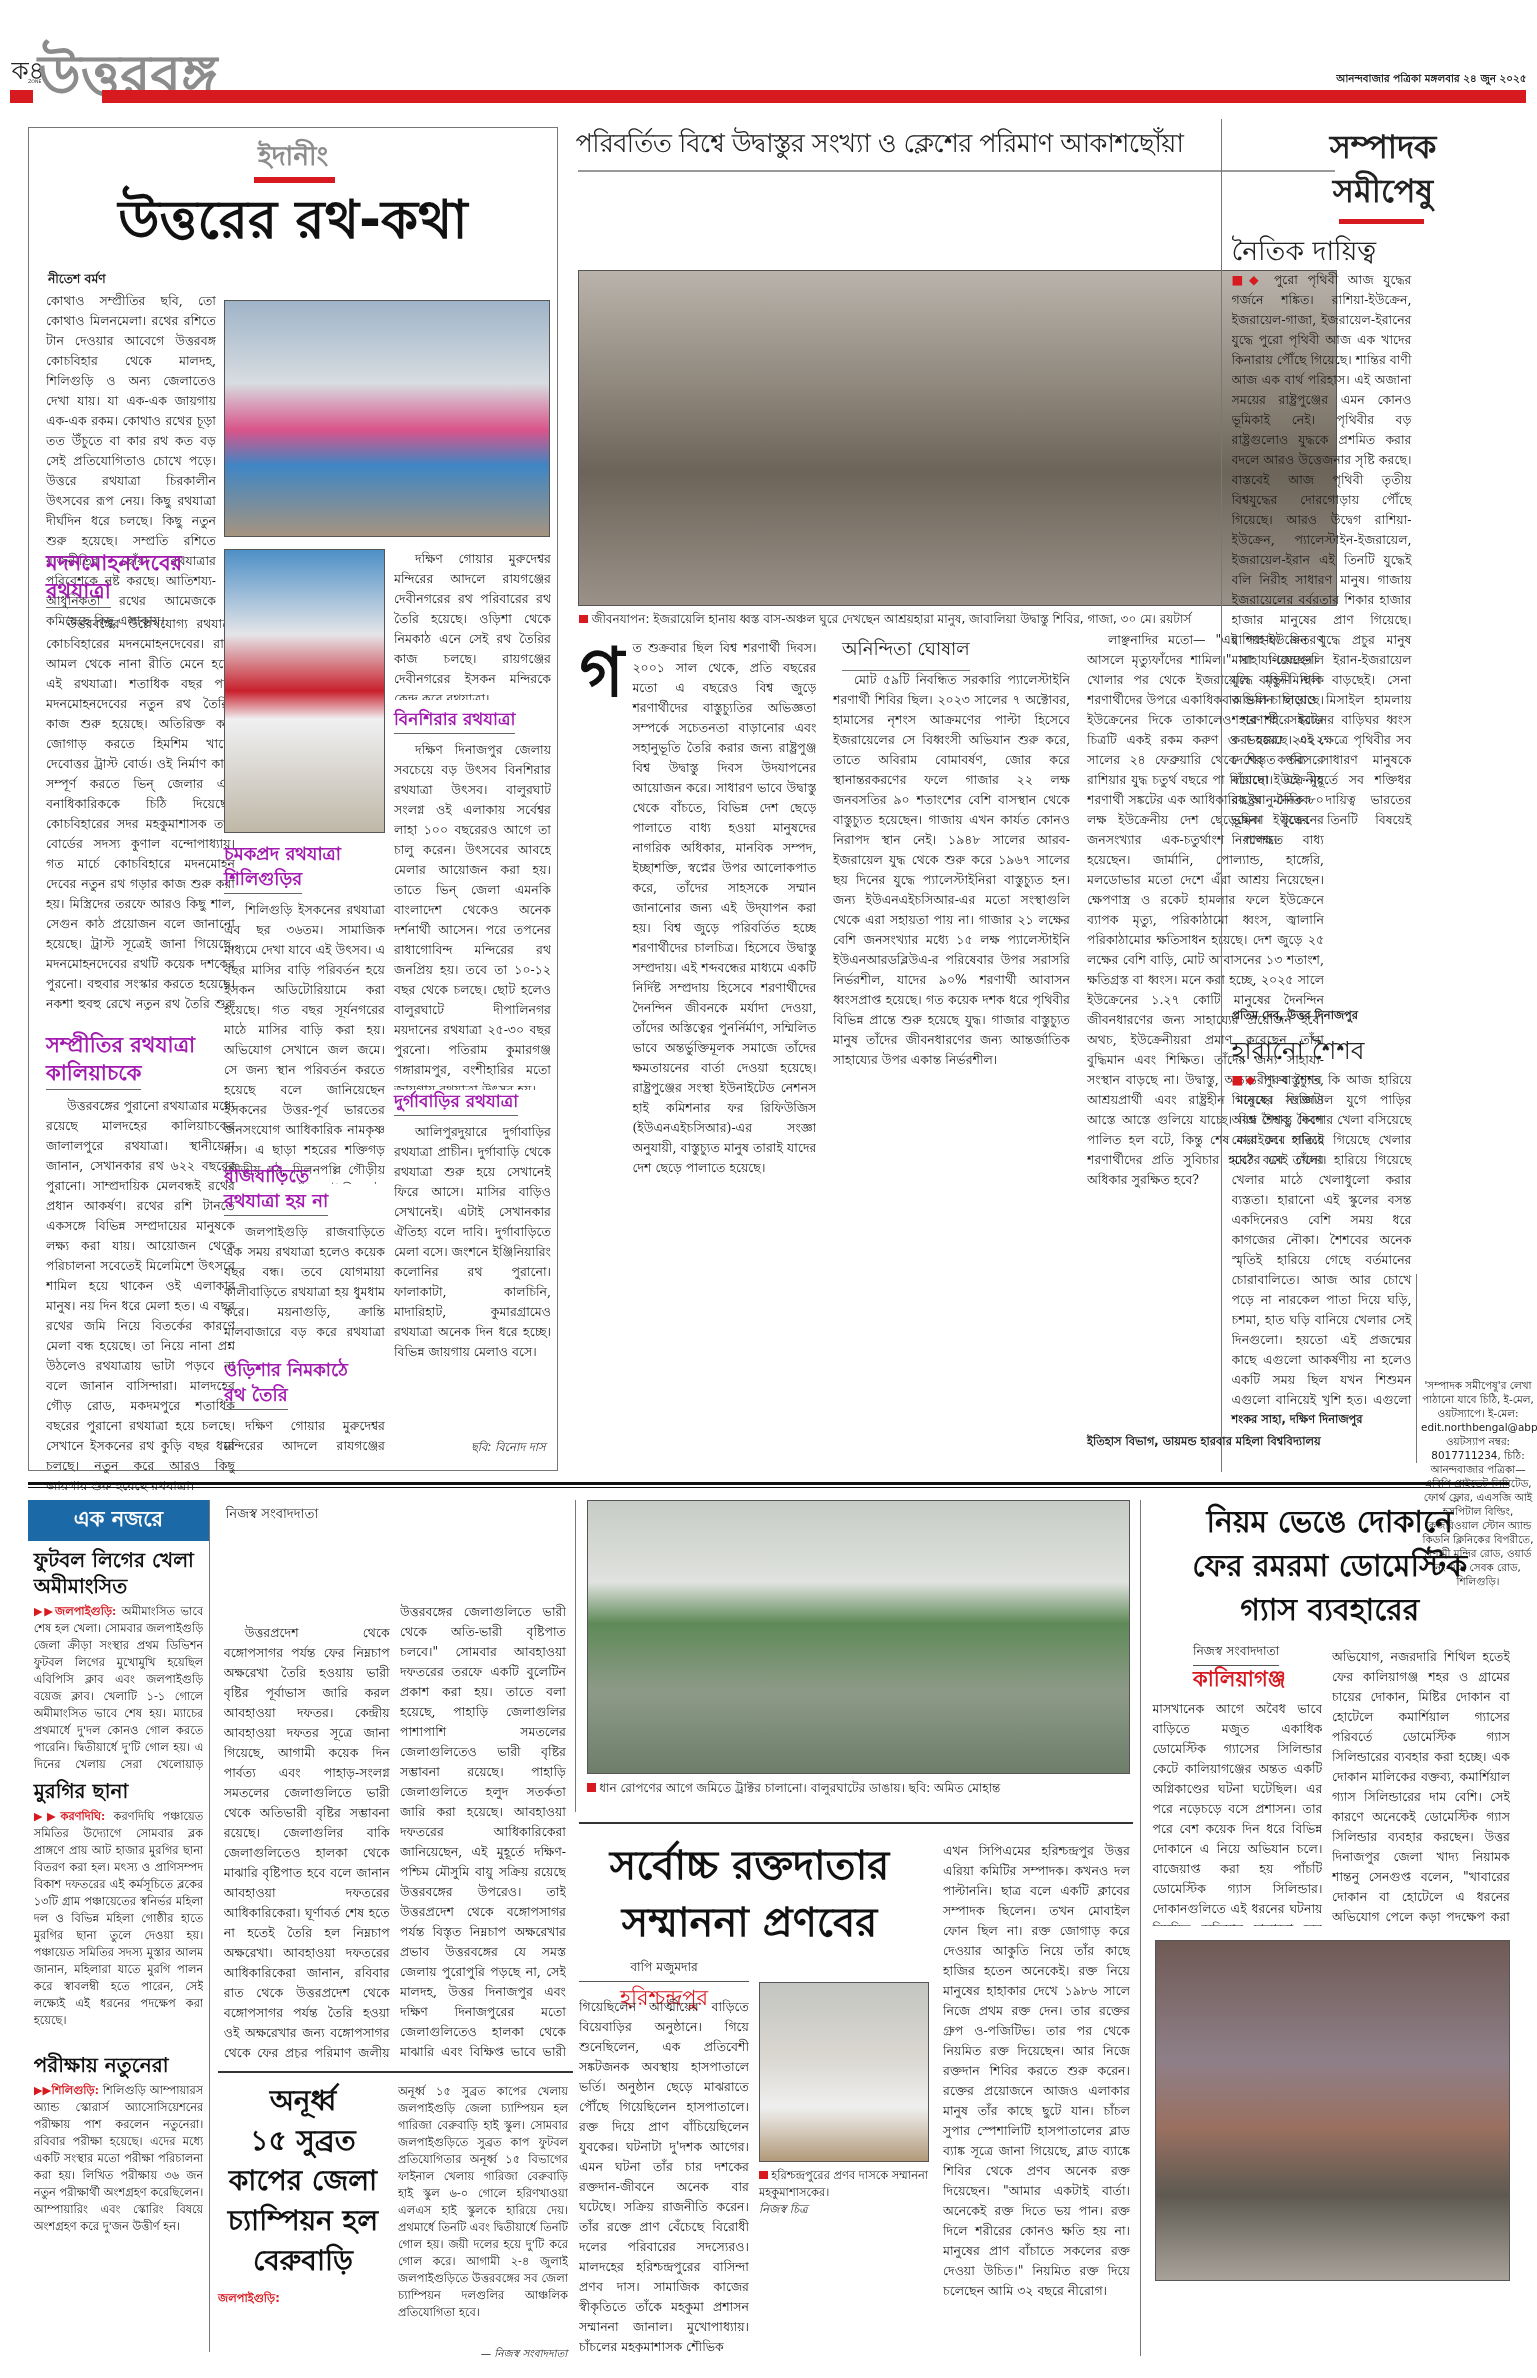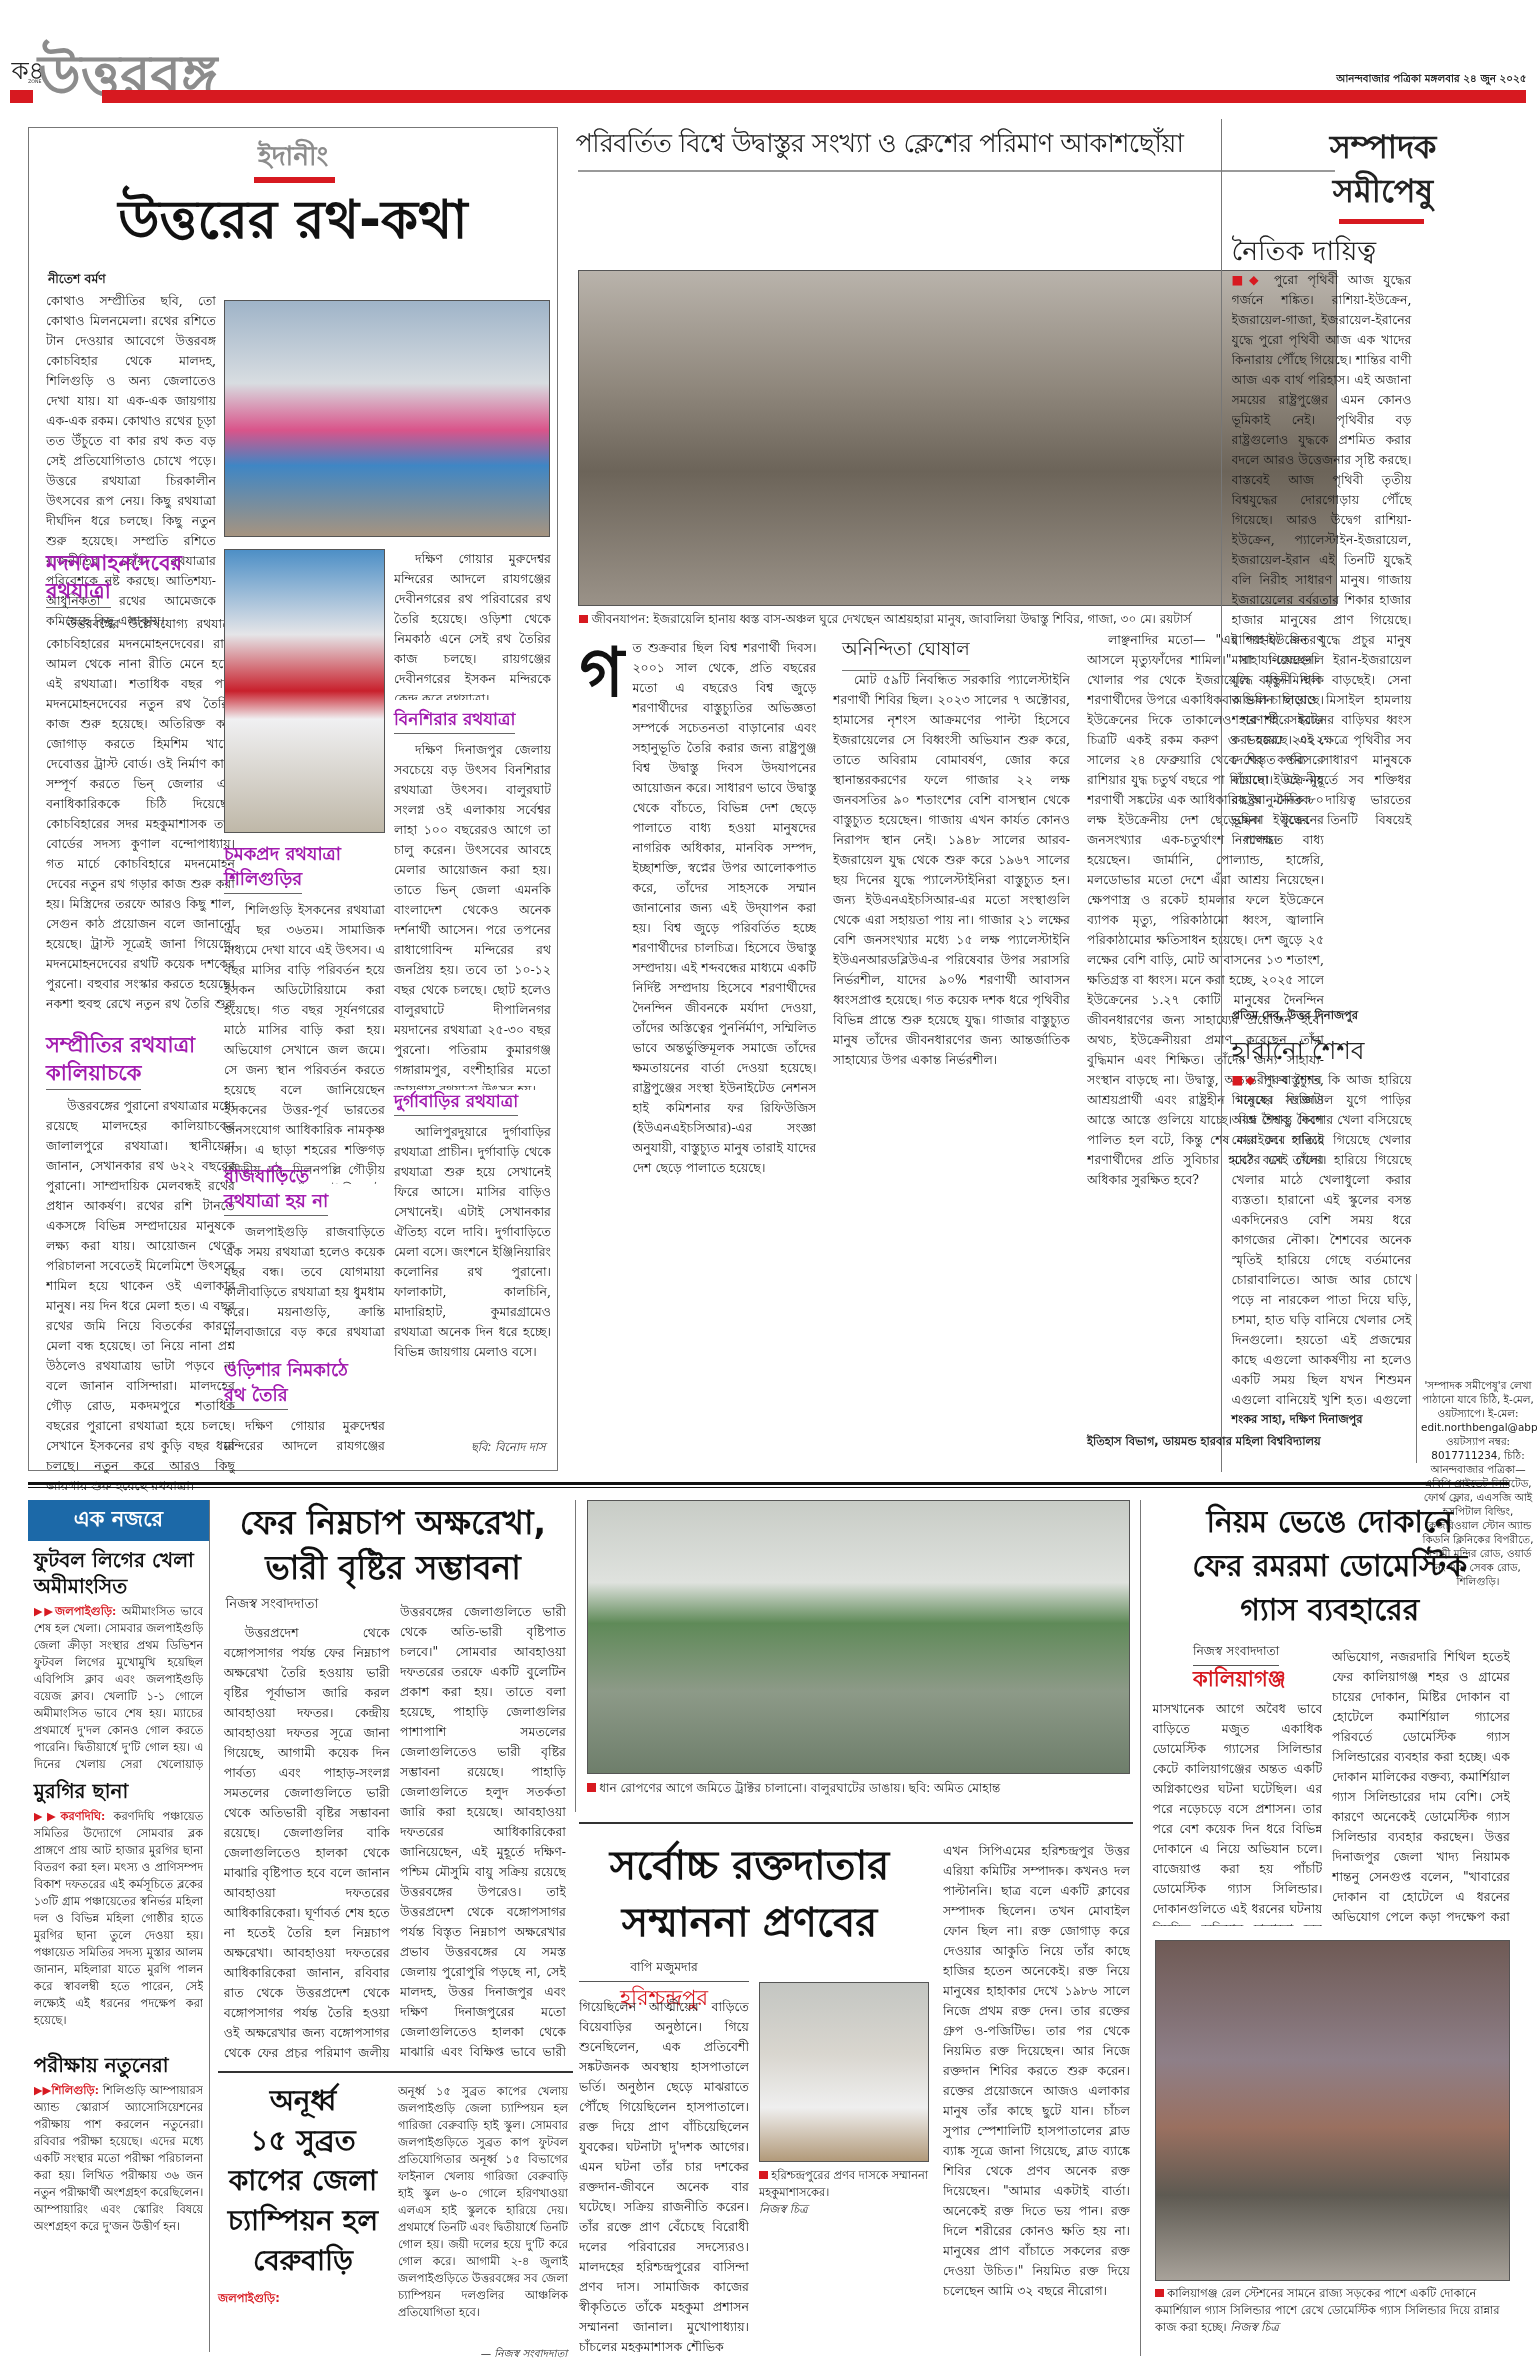--- a/index.html
+++ b/index.html
@@ -149,23 +149,20 @@
     <div style="font-size:20px;font-weight:bold;line-height:25.6px;">মুরগির ছানা</div>
     <div class="body-text" style="font-size:11.4px;line-height:17px;margin-top:3.8px;height:237px;overflow:hidden;"><span class="red" style="font-weight:bold;">▶▶</span><span class="red" style="font-weight:bold;">করণদিঘি:</span> <span>করণদিঘি পঞ্চায়েত সমিতির উদ্যোগে সোমবার ব্লক প্রাঙ্গণে প্রায় আট হাজার মুরগির ছানা বিতরণ করা হল। মৎস্য ও প্রাণিসম্পদ বিকাশ দফতরের এই কর্মসূচিতে ব্লকের ১৩টি গ্রাম পঞ্চায়েতের স্বনির্ভর মহিলা দল ও বিভিন্ন মহিলা গোষ্ঠীর হাতে মুরগির ছানা তুলে দেওয়া হয়। পঞ্চায়েত সমিতির সদস্য মুস্তার আলম জানান, মহিলারা যাতে মুরগি পালন করে স্বাবলম্বী হতে পারেন, সেই লক্ষ্যেই এই ধরনের পদক্ষেপ করা হয়েছে।</span></div>
   </div>
   <div style="padding:7.6px 5.7px 0 5.7px;">
     <div style="font-size:20px;font-weight:bold;line-height:25.6px;">পরীক্ষায় নতুনেরা</div>
     <div class="body-text" style="font-size:11.4px;line-height:17px;margin-top:3.8px;height:166px;overflow:hidden;"><span class="red" style="font-weight:bold;">▶▶</span><span class="red" style="font-weight:bold;">শিলিগুড়ি:</span> <span>শিলিগুড়ি আম্পায়ারস অ্যান্ড স্কোরার্স অ্যাসোসিয়েশনের পরীক্ষায় পাশ করলেন নতুনেরা। রবিবার পরীক্ষা হয়েছে। এদের মধ্যে একটি সংস্থার মতো পরীক্ষা পরিচালনা করা হয়। লিখিত পরীক্ষায় ৩৬ জন নতুন পরীক্ষার্থী অংশগ্রহণ করেছিলেন। আম্পায়ারিং এবং স্কোরিং বিষয়ে অংশগ্রহণ করে দু'জন উত্তীর্ণ হন।</span></div>
   </div>
 </div>
 
 <div class="abs" style="left:218px;top:1500px;width:350px;height:568px;">
-  <div style="text-align:center;font-size:33px;font-weight:bold;line-height:45px;color:#111;">
-    <span>ফের নিম্নচাপ অক্ষরেখা,</span><br><span>ভারী বৃষ্টির সম্ভাবনা</span>
-  </div>
   <div class="byline" style="padding-left:7.6px;margin-top:3.8px;">নিজস্ব সংবাদদাতা</div>
   <div class="abs body-text" style="left:5.7px;top:123px;width:166px;height:435px;overflow:hidden;">
       <p>উত্তরপ্রদেশ থেকে বঙ্গোপসাগর পর্যন্ত ফের নিম্নচাপ অক্ষরেখা তৈরি হওয়ায় ভারী বৃষ্টির পূর্বাভাস জারি করল আবহাওয়া দফতর। কেন্দ্রীয় আবহাওয়া দফতর সূত্রে জানা গিয়েছে, আগামী কয়েক দিন পার্বত্য এবং পাহাড়-সংলগ্ন সমতলের জেলাগুলিতে ভারী থেকে অতিভারী বৃষ্টির সম্ভাবনা রয়েছে। জেলাগুলির বাকি জেলাগুলিতেও হালকা থেকে মাঝারি বৃষ্টিপাত হবে বলে জানান আবহাওয়া দফতরের আধিকারিকেরা। ঘূর্ণাবর্ত শেষ হতে না হতেই তৈরি হল নিম্নচাপ অক্ষরেখা। আবহাওয়া দফতরের আধিকারিকেরা জানান, রবিবার রাত থেকে উত্তরপ্রদেশ থেকে বঙ্গোপসাগর পর্যন্ত তৈরি হওয়া ওই অক্ষরেখার জন্য বঙ্গোপসাগর থেকে ফের প্রচুর পরিমাণ জলীয় বাষ্প উত্তরবঙ্গের দিকে ঢুকছে। সিকিমের আবহাওয়া দফতরের আধিকারিক গোপীনাথ রাহা বলেন, "দু'সপ্তাহ অন্তত এক সপ্তাহ ধরে</p>
     </div>
   <div class="abs body-text" style="left:182px;top:102px;width:166px;height:454px;overflow:hidden;text-indent:0;"><span>উত্তরবঙ্গের জেলাগুলিতে ভারী থেকে অতি-ভারী বৃষ্টিপাত চলবে।" সোমবার আবহাওয়া দফতরের তরফে একটি বুলেটিন প্রকাশ করা হয়। তাতে বলা হয়েছে, পাহাড়ি জেলাগুলির পাশাপাশি সমতলের জেলাগুলিতেও ভারী বৃষ্টির সম্ভাবনা রয়েছে। পাহাড়ি জেলাগুলিতে হলুদ সতর্কতা জারি করা হয়েছে। আবহাওয়া দফতরের আধিকারিকেরা জানিয়েছেন, এই মুহূর্তে দক্ষিণ-পশ্চিম মৌসুমি বায়ু সক্রিয় রয়েছে উত্তরবঙ্গের উপরেও। তাই উত্তরপ্রদেশ থেকে বঙ্গোপসাগর পর্যন্ত বিস্তৃত নিম্নচাপ অক্ষরেখার প্রভাব উত্তরবঙ্গের যে সমস্ত জেলায় পুরোপুরি পড়ছে না, সেই মালদহ, উত্তর দিনাজপুর এবং দক্ষিণ দিনাজপুরের মতো জেলাগুলিতেও হালকা থেকে মাঝারি এবং বিক্ষিপ্ত ভাবে ভারী বৃষ্টির সম্ভাবনা রয়েছে। একই সঙ্গে রোদ উঠলে তীব্র গরম, আর্দ্রতাজনিত অস্বস্তি বাড়বে বলেও জানিয়েছে আবহাওয়া দফতর।</span></div>
 </div>
 
 <div class="abs" style="left:575px;top:1500px;width:551px;height:312px;border-left:0.9px solid #777;padding-left:11px;">
   <div class="photo" style="width:543px;height:274px;background:linear-gradient(180deg,#c8ccc6 0%,#dfe2de 30%,#5f8a58 45%,#8d9a88 70%,#6e7e6b 100%);"></div>
   <div class="caption" style="margin-top:5.7px;"><span class="sq"></span><span>ধান রোপণের আগে জমিতে ট্রাক্টর চালানো। বালুরঘাটের ডাঙায়। ছবি: অমিত মোহান্ত</span></div>
@@ -202,15 +199,14 @@
   <div style="text-align:center;font-size:30px;font-weight:bold;line-height:44px;color:#111;">
     <span>নিয়ম ভেঙে দোকানে</span><br>
     <span>ফের রমরমা ডোমেস্টিক</span><br>
     <span>গ্যাস ব্যবহারের</span>
   </div>
   <div class="abs" style="left:52px;top:142px;font-size:12.3px;color:#222;border-bottom:0.9px solid #555;padding-bottom:2.8px;">নিজস্ব সংবাদদাতা</div>
   <div class="abs" style="left:52px;top:163px;font-size:21px;font-weight:bold;color:#d71920;">কালিয়াগঞ্জ</div>
   <div class="abs body-text" style="left:11.4px;top:199px;width:170px;height:227px;overflow:hidden;text-indent:0;"><span>মাসখানেক আগে অবৈধ ভাবে বাড়িতে মজুত একাধিক ডোমেস্টিক গ্যাসের সিলিন্ডার কেটে কালিয়াগঞ্জের অন্তত একটি অগ্নিকাণ্ডের ঘটনা ঘটেছিল। এর পরে নড়েচড়ে বসে প্রশাসন। তার পরে বেশ কয়েক দিন ধরে বিভিন্ন দোকানে এ নিয়ে অভিযান চলে। বাজেয়াপ্ত করা হয় পাঁচটি ডোমেস্টিক গ্যাস সিলিন্ডার। দোকানগুলিতে এই ধরনের ঘটনায় নিয়মিত অভিযান চালানো হবে বলে জানিয়েছিল প্রশাসন। সব মহল পুলিশি অভিযান যে সময় সাময়িক ভাবে লোকদেখানোর জন্য বলে মনে করছেন শহরের বাসিন্দারা।</span></div>
   <div class="abs body-text" style="left:191px;top:147px;width:178px;height:279px;overflow:hidden;text-indent:0;"><span>অভিযোগ, নজরদারি শিথিল হতেই ফের কালিয়াগঞ্জ শহর ও গ্রামের চায়ের দোকান, মিষ্টির দোকান বা হোটেলে কমার্শিয়াল গ্যাসের পরিবর্তে ডোমেস্টিক গ্যাস সিলিন্ডারের ব্যবহার করা হচ্ছে। এক দোকান মালিকের বক্তব্য, কমার্শিয়াল গ্যাস সিলিন্ডারের দাম বেশি। সেই কারণে অনেকেই ডোমেস্টিক গ্যাস সিলিন্ডার ব্যবহার করছেন। উত্তর দিনাজপুর জেলা খাদ্য নিয়ামক শান্তনু সেনগুপ্ত বলেন, "খাবারের দোকান বা হোটেলে এ ধরনের অভিযোগ পেলে কড়া পদক্ষেপ করা হবে।"</span></div>
   <div class="abs photo" style="left:14px;top:440px;width:355px;height:341px;background:linear-gradient(180deg,#6f5a55 0%,#8e7f88 35%,#9a7060 55%,#5e5a52 75%,#a8a29a 100%);"></div>
-  <div class="abs caption" style="left:14px;top:785px;width:355px;font-size:11.4px;"><span class="sq"></span><span>কালিয়াগঞ্জ রেল স্টেশনের সামনে রাজ্য সড়কের পাশে একটি দোকানে কমার্শিয়াল গ্যাস সিলিন্ডার পাশে রেখে ডোমেস্টিক গ্যাস সিলিন্ডার দিয়ে রান্নার কাজ করা হচ্ছে।</span> <i>নিজস্ব চিত্র</i></div>
 </div>
 
 
 </body></html>

